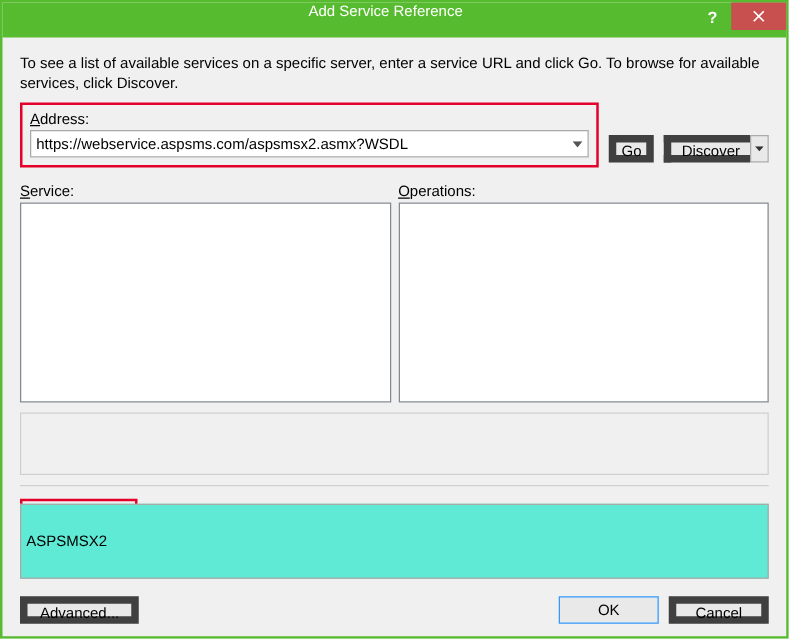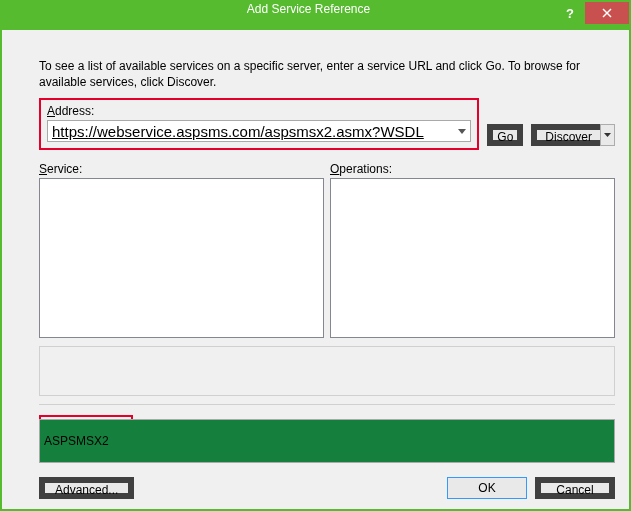--- a/index.html
+++ b/index.html
@@ -44,24 +44,23 @@
     justify-content: center;
     color: #fff;
     font-size: 13px;
     margin-top:0;
   }
   .help-btn { background: transparent; font-weight:bold; }
   .close-btn { background: #c8504f; width:44px; height:22px;}
   .close-btn svg { width:10px; height:10px; }
   .content {
     flex: 1;
-    padding: 28px 14px 10px 14px;
+    padding: 12px 14px 10px 14px;
     display: flex;
     flex-direction: column;
-    margin-left: 23px;
   }
   .intro {
     font-size: 12px;
     color: #000;
     margin-bottom: 8px;
     line-height: 1.35;
   }
   .highlight-red {
     border: 2px solid #e4002b;
     padding: 4px 6px 6px 6px;
@@ -84,23 +83,22 @@
     border: 1px solid #a9a9a9;
     background: #fff;
     height: 22px;
   }
   .addr-input {
     flex:1;
     border:none;
     outline:none;
     padding: 0 4px;
     font-family: inherit;
-    font-size: 15px;
+    font-size: 12px;
     background:transparent;
-    text-decoration:underline;
   }
   .addr-drop {
     width: 16px;
     display:flex;
     align-items:center;
     justify-content:center;
     color:#555;
     font-size:9px;
   }
   .btn {
@@ -153,21 +151,21 @@
     height:1px;
     background:#d0d0d0;
     margin: 8px 0 10px 0;
   }
   .ns-label { font-size:12px; display:block; margin-bottom:2px; }
   .ns-label span.u { text-decoration:underline; }
   .ns-input-wrap { display:flex; align-items:flex-start; }
   .ns-input {
     flex:1;
     border:1px solid #a9a9a9;
-    background:#15803d;
+    background:#5eead4;
     height:22px;
     padding:0 4px;
     font-family:inherit;
     font-size:12px;
     outline:none;
   }
   .footer {
     display:flex;
     align-items:center;
     margin-top:14px;

